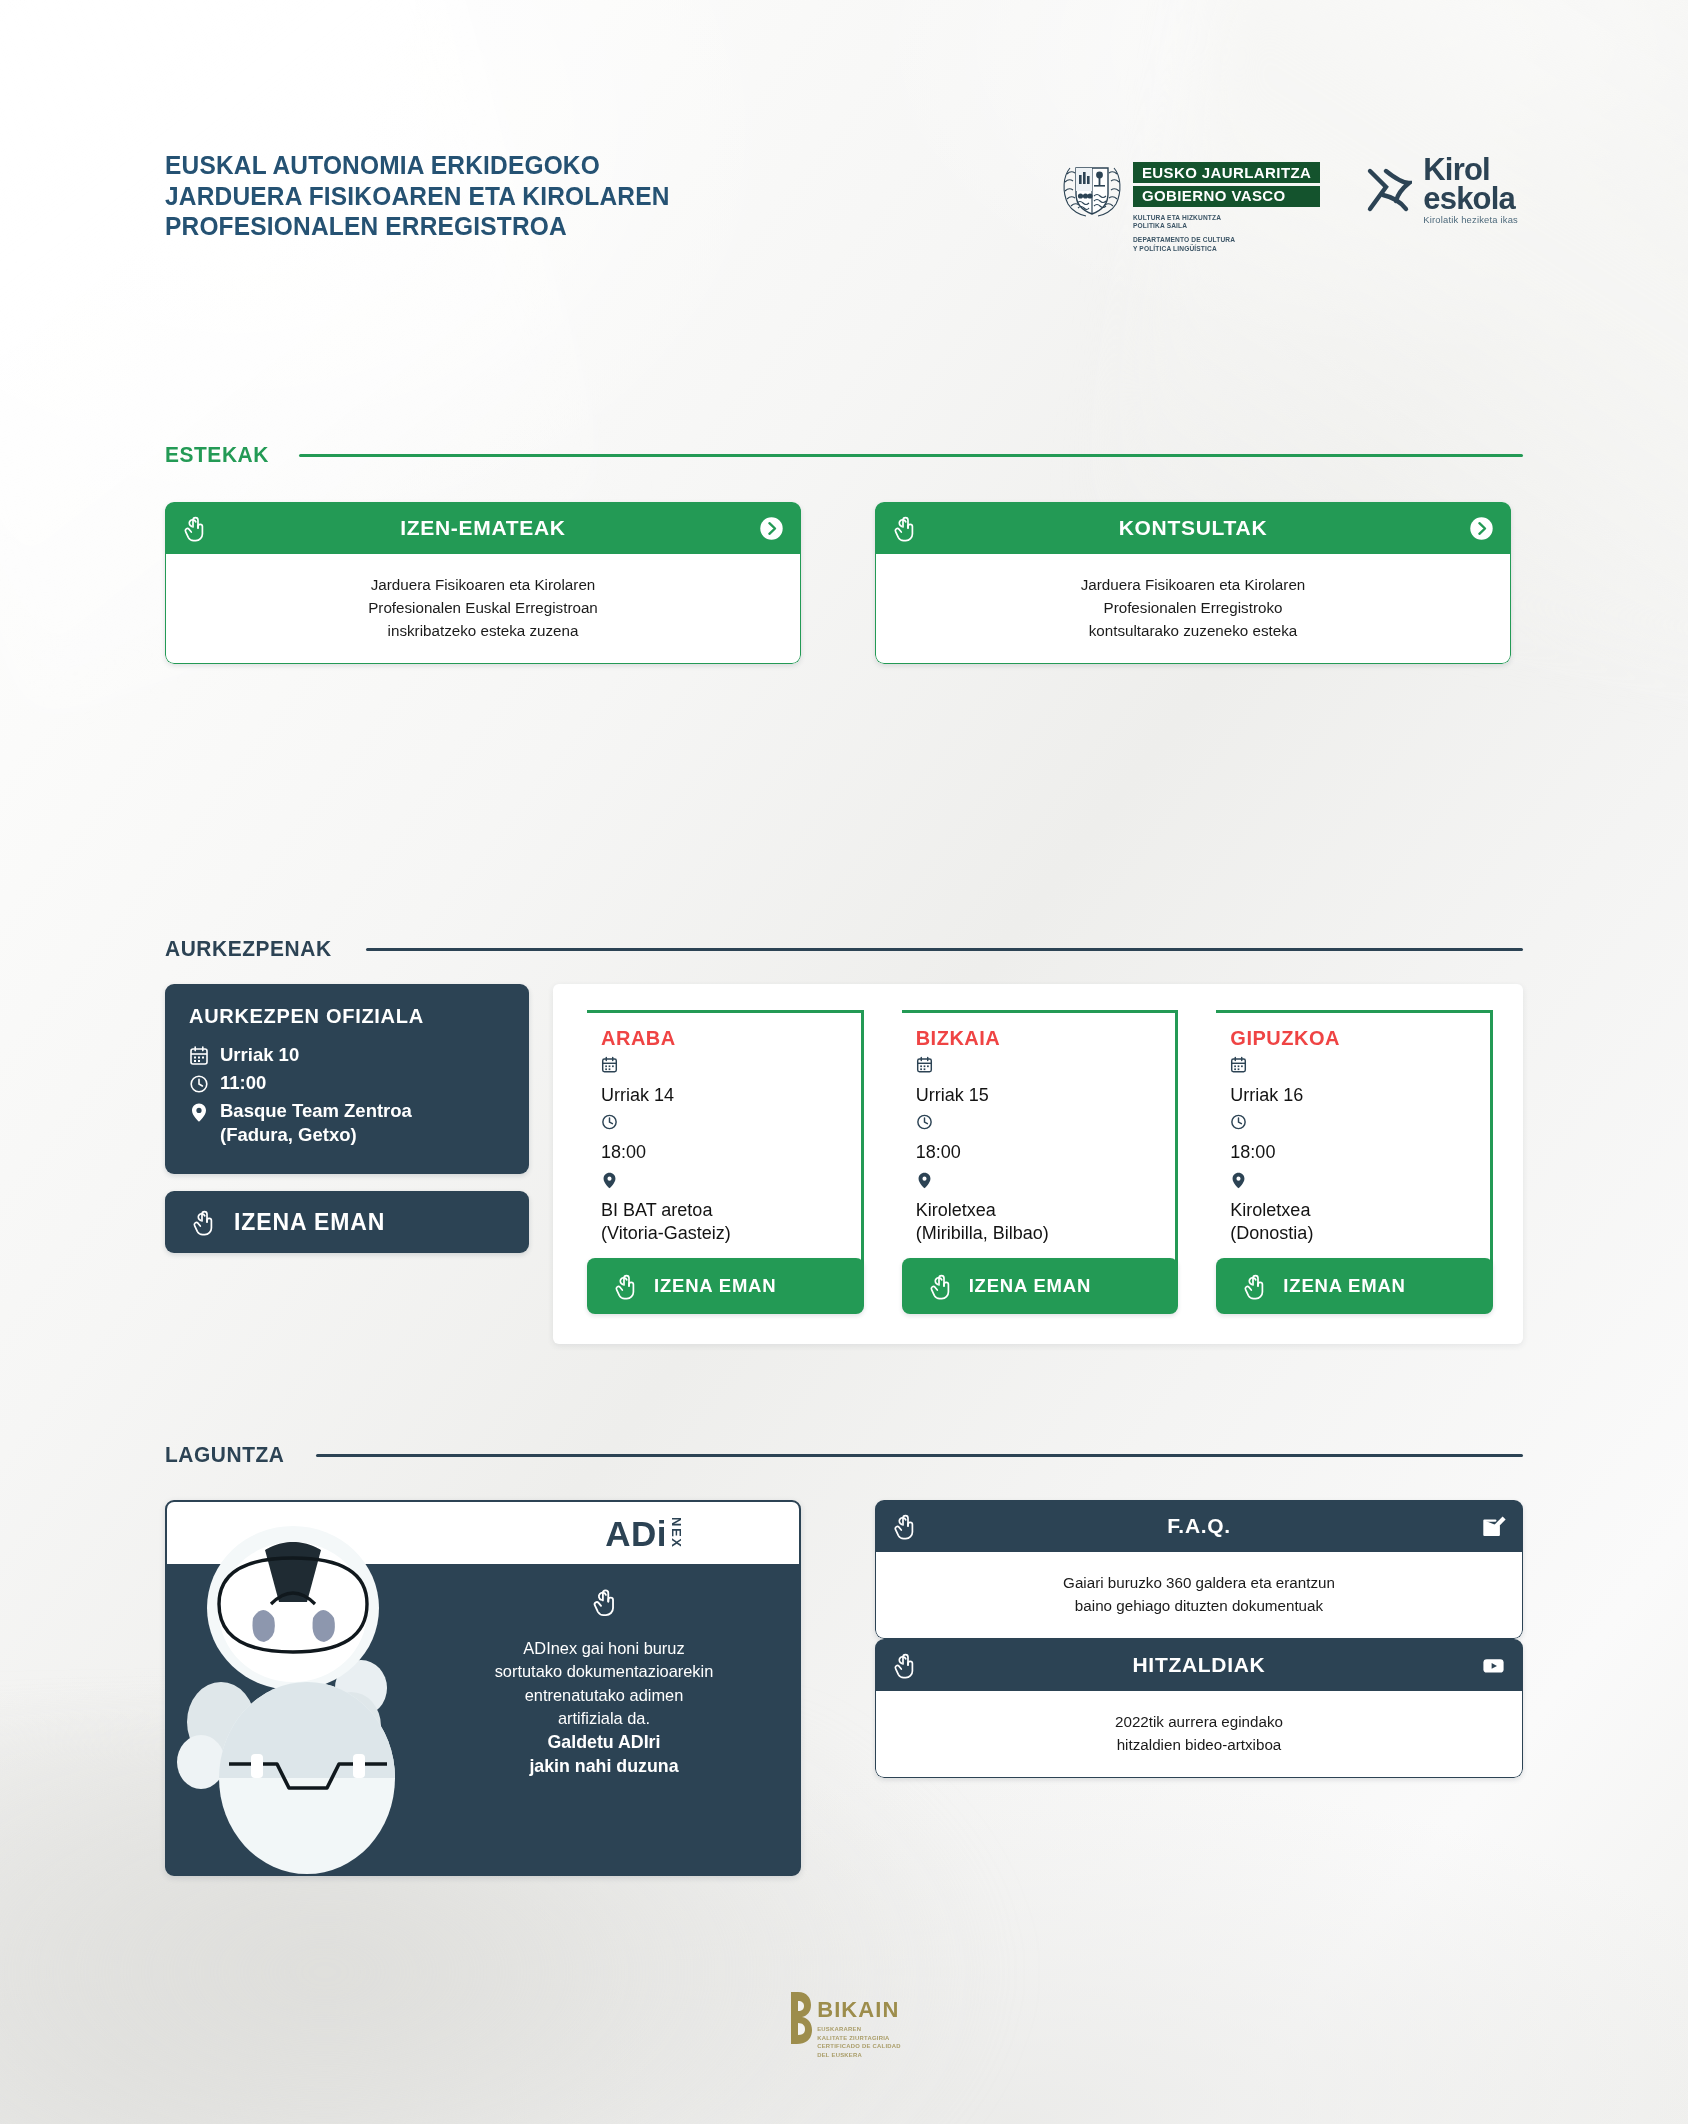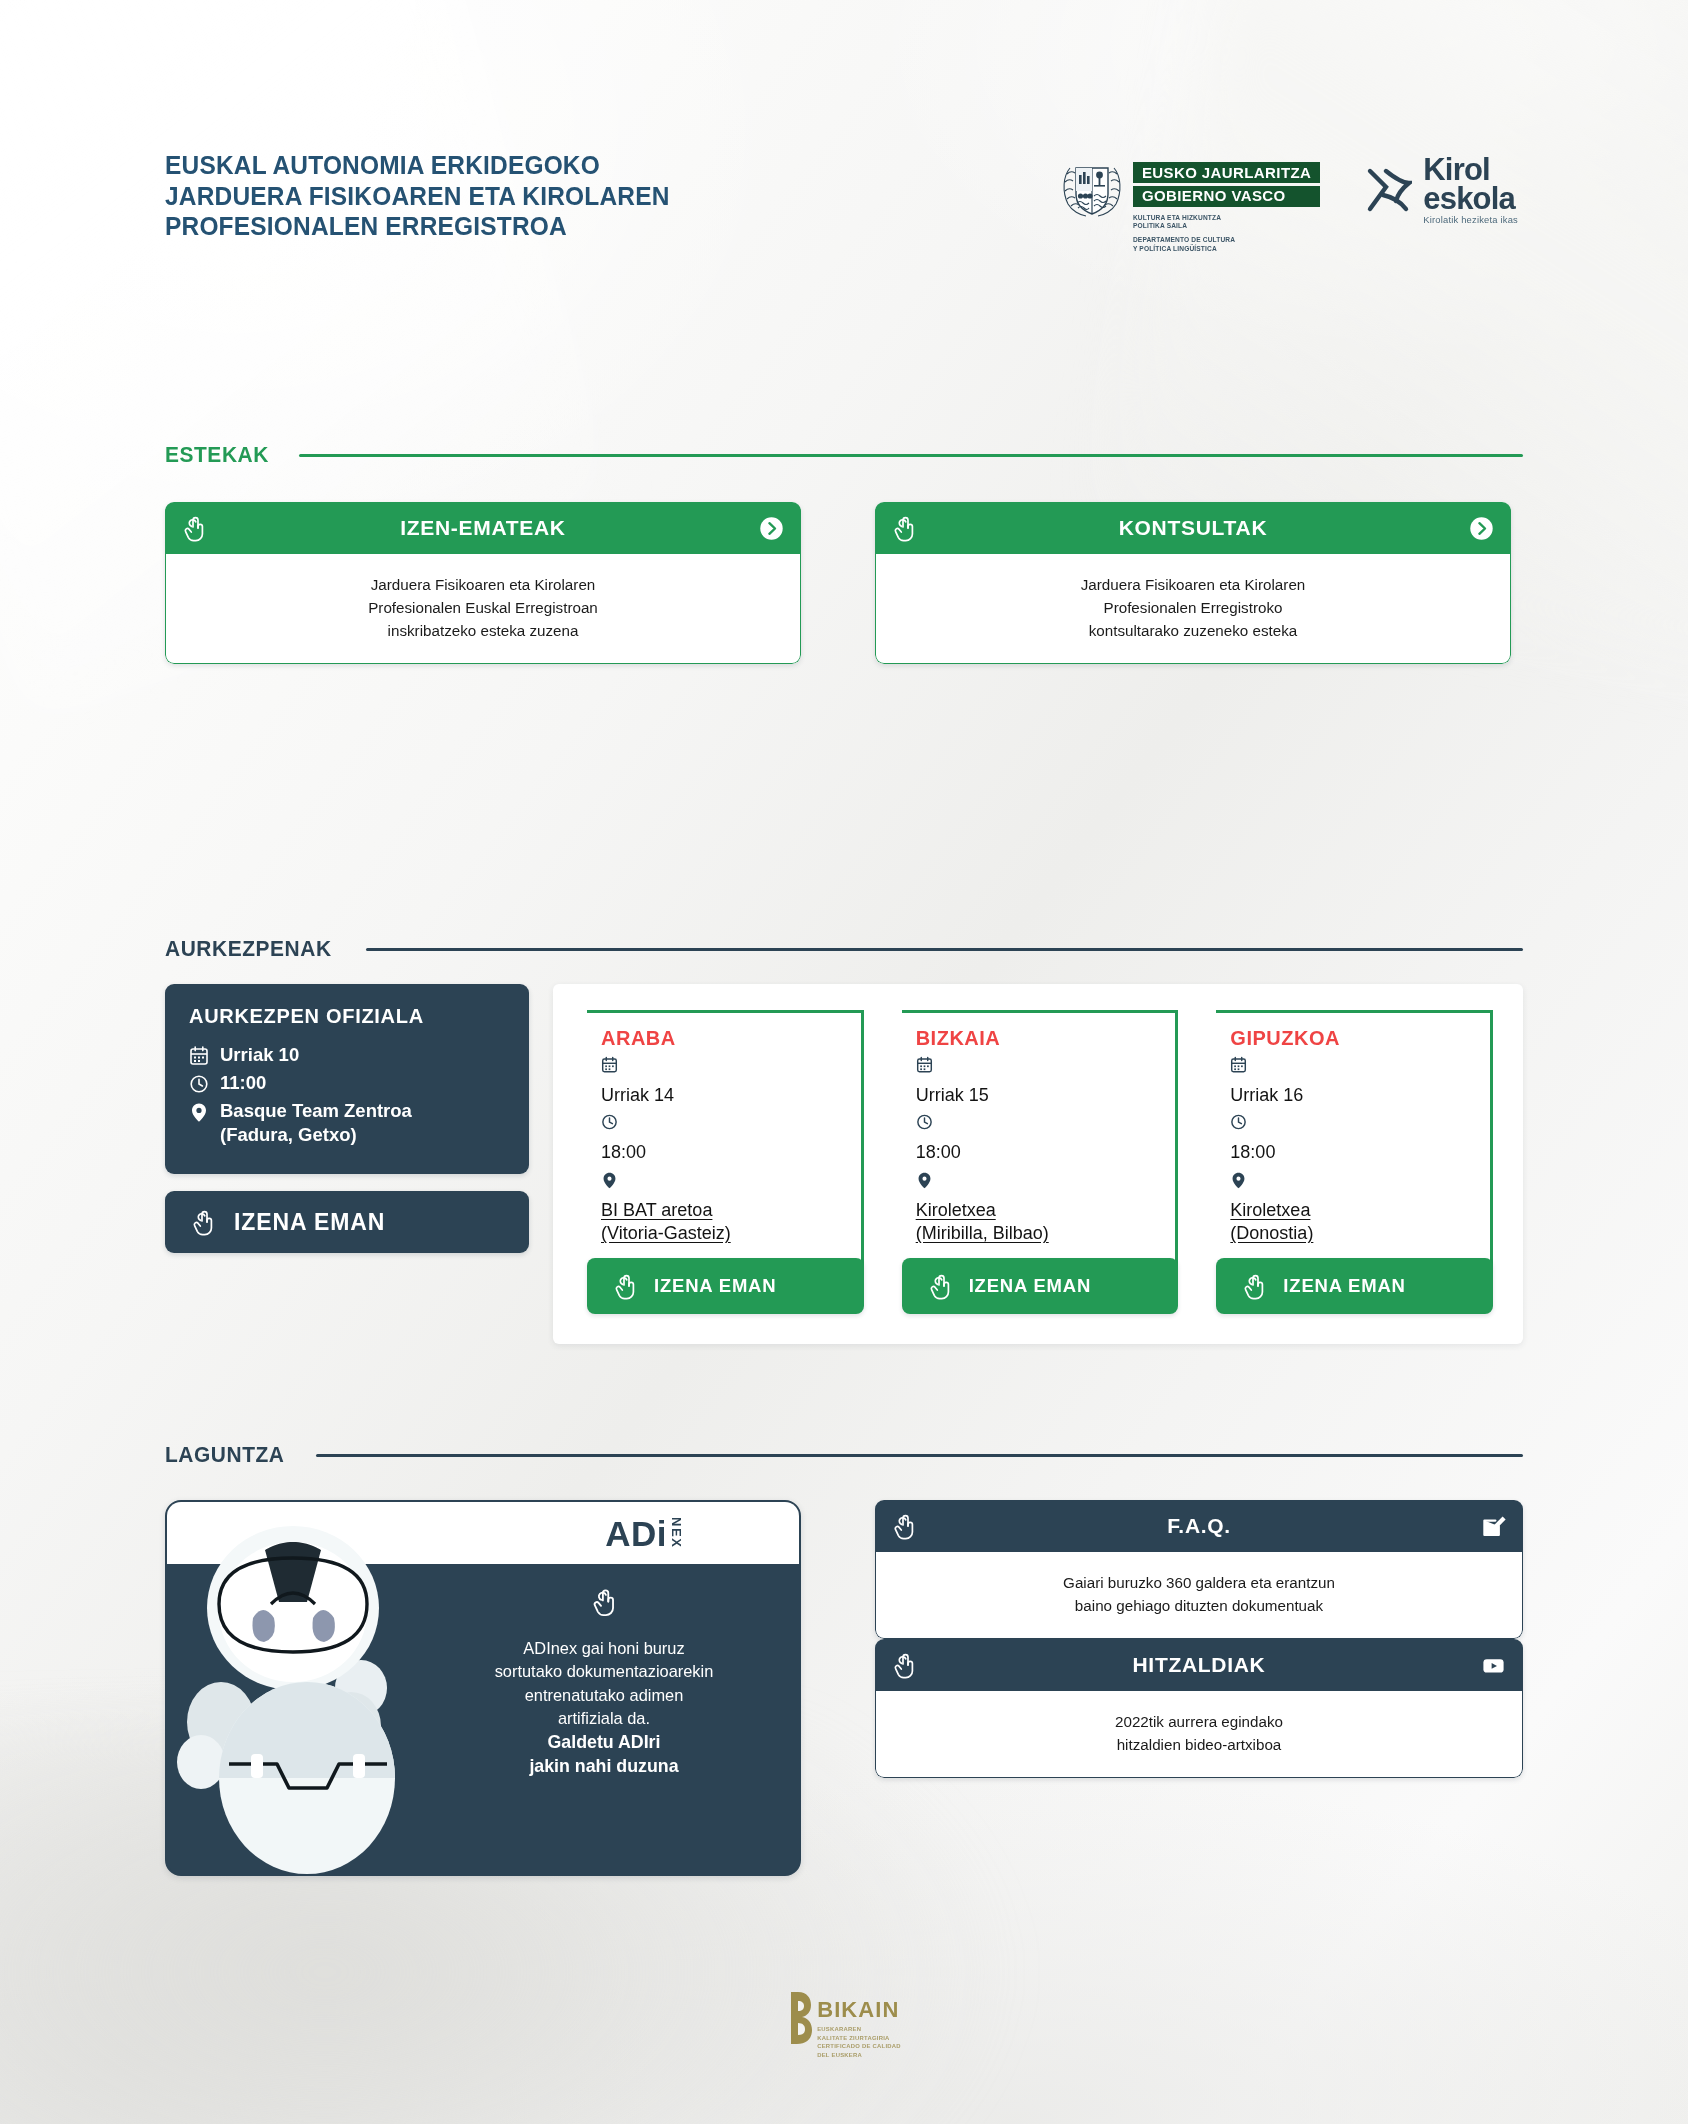--- a/index.html
+++ b/index.html
@@ -284,21 +284,21 @@
     font-size: 20px;
     font-weight: 700;
     letter-spacing: 0.5px;
     color: #ef4444;
     text-transform: uppercase;
     margin-bottom: 0;
   }
   .pc-row { display: flex; align-items: flex-start; gap: 9px; margin-top: 2px; flex-direction: column; }
   .pc-row .pc-ic { width: 17px; height: 20px; flex: 0 0 auto; margin-top: 3px; }
   .pc-row .pc-tx { font-size: 18px; line-height: 1.30; color: #131313; }
-  .pc-row.place .pc-tx { text-decoration: underline; text-underline-offset: 2.5px; }
+  .pc-row.place .pc-tx { text-underline-offset: 2.5px; }
   .pc-row .pc-tx .pt-line { display: block; white-space: nowrap; }
 
   .pc-cta {
     margin-top: -14px;
     background: #239a55;
     border-radius: 8px;
     height: 56px;
     display: flex;
     align-items: center;
     gap: 16px;
@@ -319,21 +319,21 @@
   #laguntza-body {
     position: absolute;
     left: 165px; top: 1500px;
     width: 1358px;
     display: flex;
     gap: 74px;
   }
   #adinex-card {
     width: 636px;
     border: 2.2px solid #2c4354;
-    border-radius: 16px;
+    border-radius: 9px;
     overflow: hidden;
     box-shadow: 0 2px 6px rgba(40,55,70,0.14);
     background: #2c4354;
   }
   #adinex-logobar {
     background: #ffffff;
     height: 62px;
     display: flex;
     align-items: center;
     justify-content: flex-end;

